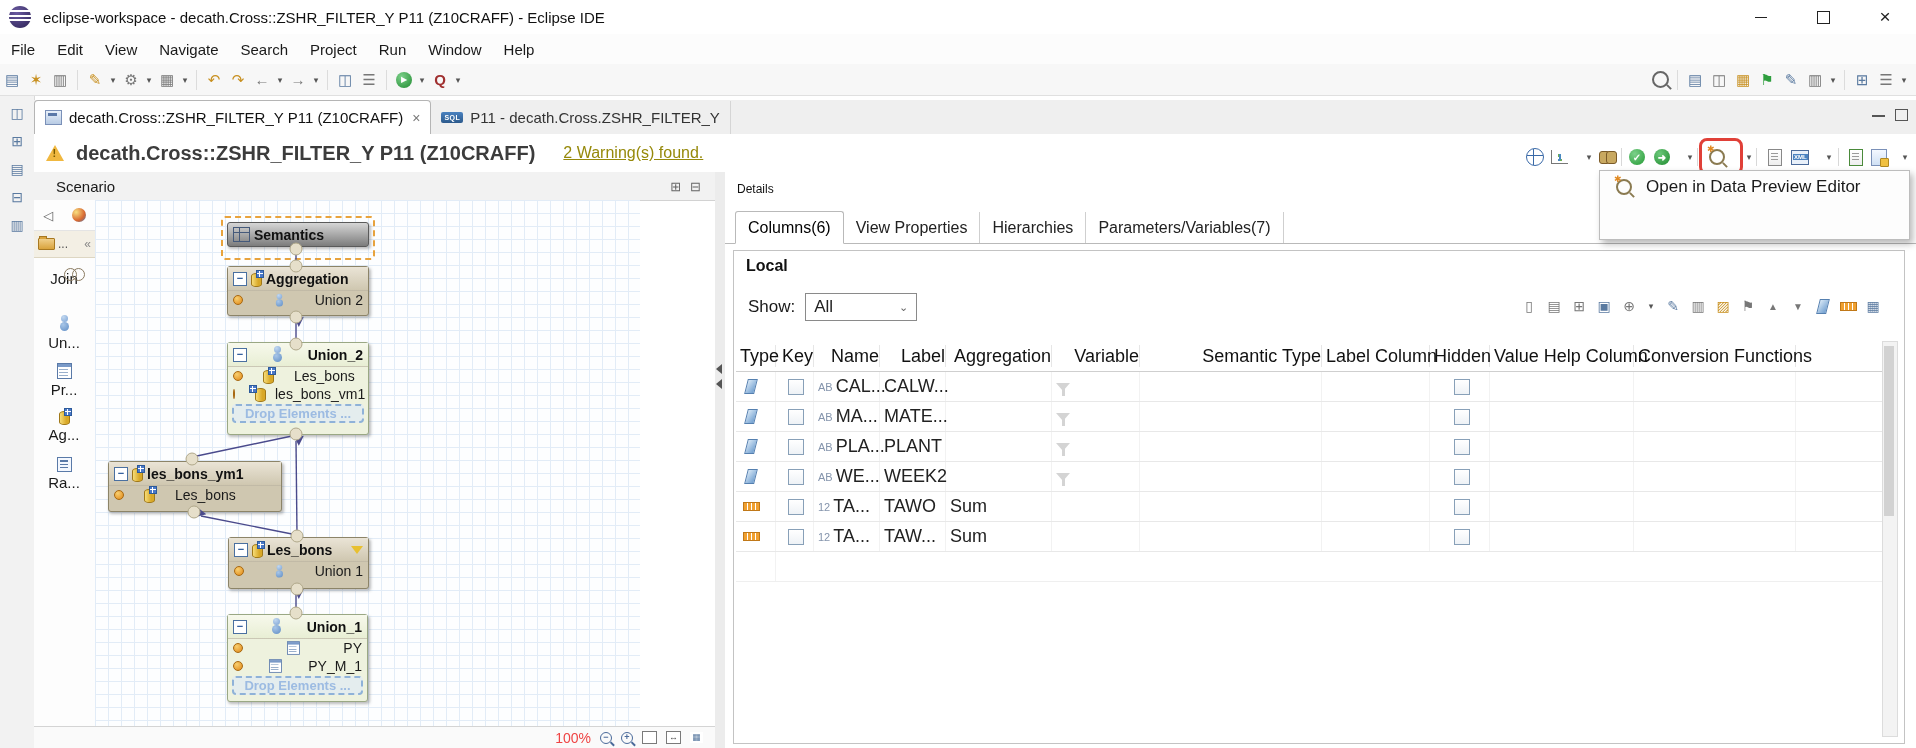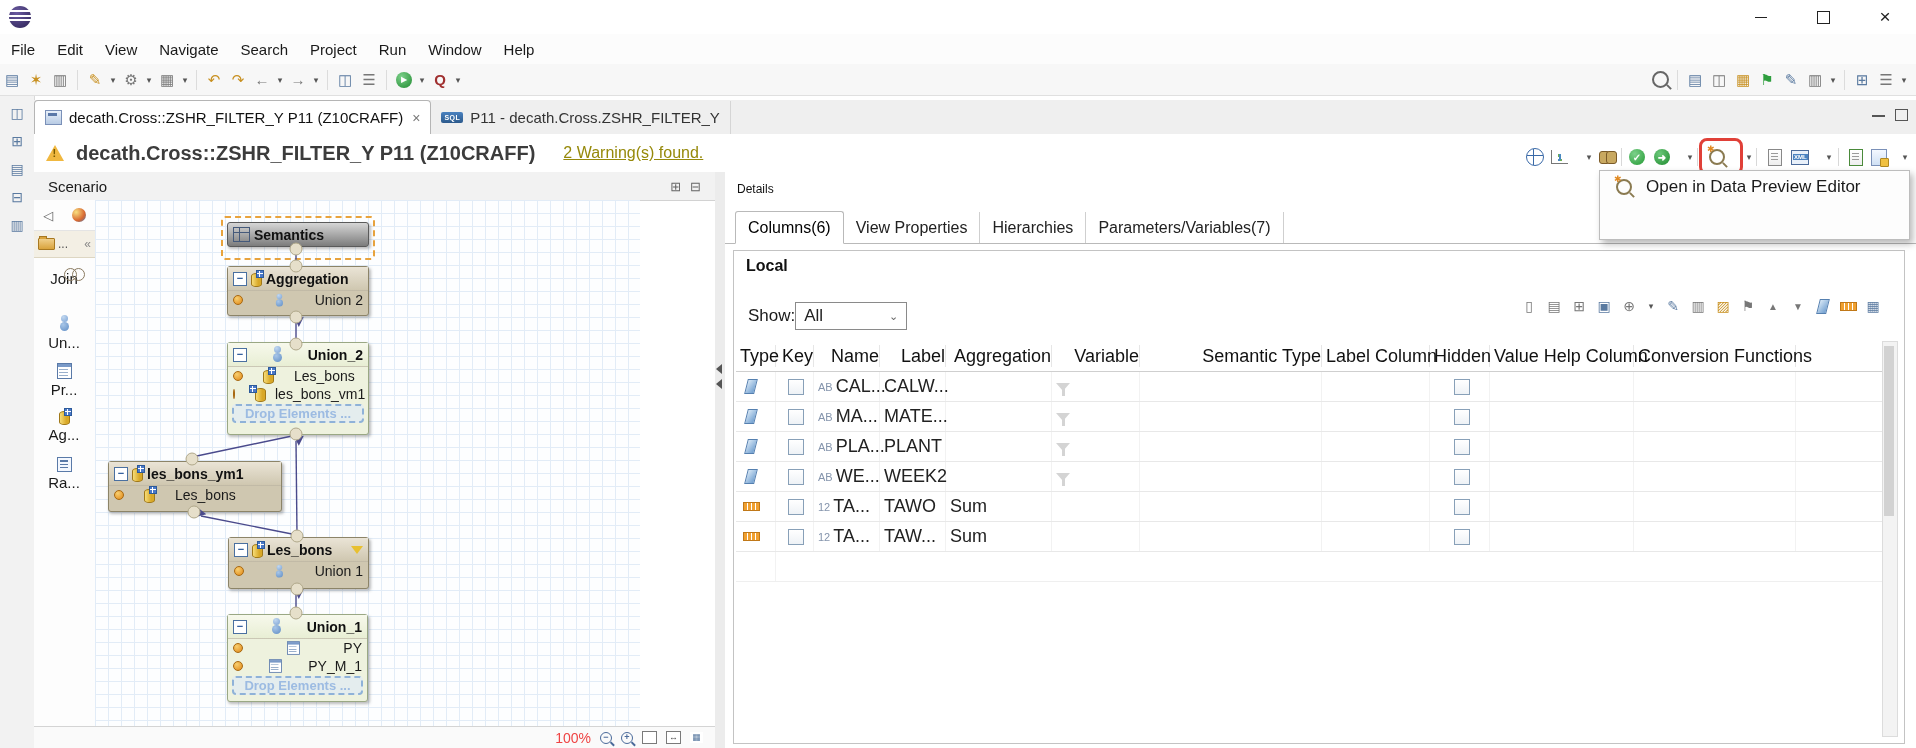--- a/index.html
+++ b/index.html
@@ -65,21 +65,21 @@
   .doc-ic{width:12px;height:15px;border:1px solid #888;background:linear-gradient(#fff,#eee);position:relative;}
   .doc-ic::after{content:"";position:absolute;left:2px;top:3px;width:7px;height:8px;
     background:repeating-linear-gradient(to bottom,#9a9a9a 0 1px,transparent 1px 3px);}
   .xml-ic{width:16px;height:13px;border:1px solid #4a6a9a;background:#e8f0fa;position:relative;}
   .xml-ic::after{content:"XML";position:absolute;left:1px;top:3px;font-size:6px;font-weight:bold;color:#2c5a8c;background:#4a82c0;color:#fff;padding:0 1px;}
   .gen-ic{width:14px;height:15px;border:1px solid #7a90b8;background:linear-gradient(#f4f8ff,#cfe0f4);position:relative;}
   .gen-ic::after{content:"";position:absolute;right:-3px;bottom:-2px;width:7px;height:7px;background:#f0c040;border:1px solid #b08820;border-radius:1px;}
   .annotation{position:absolute;border:3px solid #e04038;border-radius:8px;background:transparent;}
   
   .scen-strip{position:absolute;left:34px;top:172px;width:681px;height:28px;background:#f2f2f2;border-bottom:1px solid #d2d2d2;display:flex;align-items:center;}
-  .scen-title{margin-left:14px;font-size:15px;color:#1a1a1a;}
+  .scen-title{margin-left:22px;font-size:15px;color:#1a1a1a;}
   .scen-ctrl{position:absolute;right:14px;display:flex;gap:9px;color:#666;font-size:13px;}
   .palette{position:absolute;left:34px;top:200px;width:61px;height:526px;background:#fdfdfd;border-right:1px solid #b8b8b8;}
   .pal-nav{height:30px;display:flex;align-items:center;justify-content:space-around;border-bottom:1px solid #e4e4e4;}
   .pal-folder-row{height:26px;background:#f3efe4;border-bottom:1px solid #ddd6c2;display:flex;align-items:center;gap:3px;padding:0 4px;font-size:12px;color:#555;}
   .folder-ic{position:relative;width:15px;height:10px;background:linear-gradient(#f0cf8a,#d9a33c);border:1px solid #a87820;border-radius:1px;}
   .folder-ic::before{content:"";position:absolute;left:0;top:-3px;width:6px;height:2px;background:#d9a33c;border:1px solid #a87820;border-bottom:none;}
   .pal-item{position:absolute;left:0;width:60px;text-align:center;}
   .pal-label{font-size:15px;color:#1a1a1a;margin-top:2px;}
   .venn{position:relative;width:22px;height:13px;margin:0 auto;}
   .venn::before,.venn::after{content:"";position:absolute;top:0;width:11px;height:11px;border:1.5px solid #8a7a60;border-radius:50%;}
@@ -124,21 +124,21 @@
   .splitter{position:absolute;left:715px;top:172px;width:10px;height:576px;background:#ececec;}
   .split-arrow{position:absolute;left:1px;width:0;height:0;border-top:5px solid transparent;border-bottom:5px solid transparent;border-right:6px solid #555;}
   
   .details{position:absolute;left:725px;top:172px;width:1191px;height:576px;background:#fff;}
   .det-title{position:absolute;left:12px;top:10px;font-size:12px;font-weight:normal;color:#111;}
   .det-tabs{position:absolute;left:0px;top:40px;width:1191px;height:32px;border-bottom:1px solid #b9b9b9;display:flex;align-items:flex-end;padding-left:10px;box-sizing:border-box;}
   .dtab{height:31px;display:flex;align-items:center;padding:0 12px;font-size:16px;color:#222;border-right:1px solid #cfcfcf;}
   .dtab.active{background:#fff;border:1px solid #b9b9b9;border-bottom:1px solid #fff;margin-bottom:-1px;border-radius:3px 3px 0 0;color:#000;}
   .local-group{position:absolute;left:8px;top:78px;width:1170px;height:492px;border:1px solid #c3c3c3;background:#fff;}
   .local-label{position:absolute;left:12px;top:6px;font-size:16px;font-weight:bold;color:#111;}
-  .show-row{position:absolute;left:14px;top:42px;display:flex;align-items:center;margin-top:9px;}
+  .show-row{position:absolute;left:14px;top:42px;display:flex;align-items:center;gap:10px;}
   .show-label{font-size:17px;color:#1a1a1a;}
   .show-select{width:112px;height:28px;border:1px solid #8a8a8a;background:#fff;display:flex;align-items:center;justify-content:space-between;padding:0 8px;font-size:17px;box-sizing:border-box;}
   .show-chevron{color:#666;font-size:11px;}
   .tbl-tools{position:absolute;right:22px;top:46px;display:flex;align-items:center;gap:7px;}
   .tbl-tools .ticon{width:18px;height:18px;font-size:14px;margin:0;}
   
   .grid-table{position:absolute;left:2px;top:90px;width:1150px;font-size:18px;}
   .grow{display:grid;grid-template-columns:40px 38px 66px 66px 106px 88px 182px 108px 60px 144px 162px 1fr;align-items:center;text-align:right;}
   .grow.head{height:30px;color:#111;border-bottom:1px solid #cfcfcf;}
   .grow.head > div{padding-left:4px;border-right:1px solid #e6e6e6;height:22px;line-height:22px;white-space:nowrap;overflow:visible;}
@@ -158,20 +158,21 @@
   .open-menu{position:absolute;left:1599px;top:170px;width:309px;height:68px;background:#fdfdfd;border:1px solid #bdbdbd;box-shadow:3px 4px 7px rgba(0,0,0,.28);z-index:50;}
   .omi{height:32px;display:flex;align-items:center;gap:14px;padding-left:12px;font-size:17px;color:#1a1a1a;}
 </style>
 </head>
 <body>
 
 <div class="app">
 
   <div class="titlebar">
     <span class="ec-logo"></span>
+    <span class="win-title">eclipse-workspace - decath.Cross::ZSHR_FILTER_Y P11 (Z10CRAFF)  - Eclipse IDE</span>
     <div class="win-controls">
       <span class="win-btn">
           <span class="glyph-min"></span>
         </span>
       <span class="win-btn">
           <span class="glyph-max"></span>
         </span>
       <span class="win-btn" style="font-size:19px;">×</span>
     </div>
   </div>

